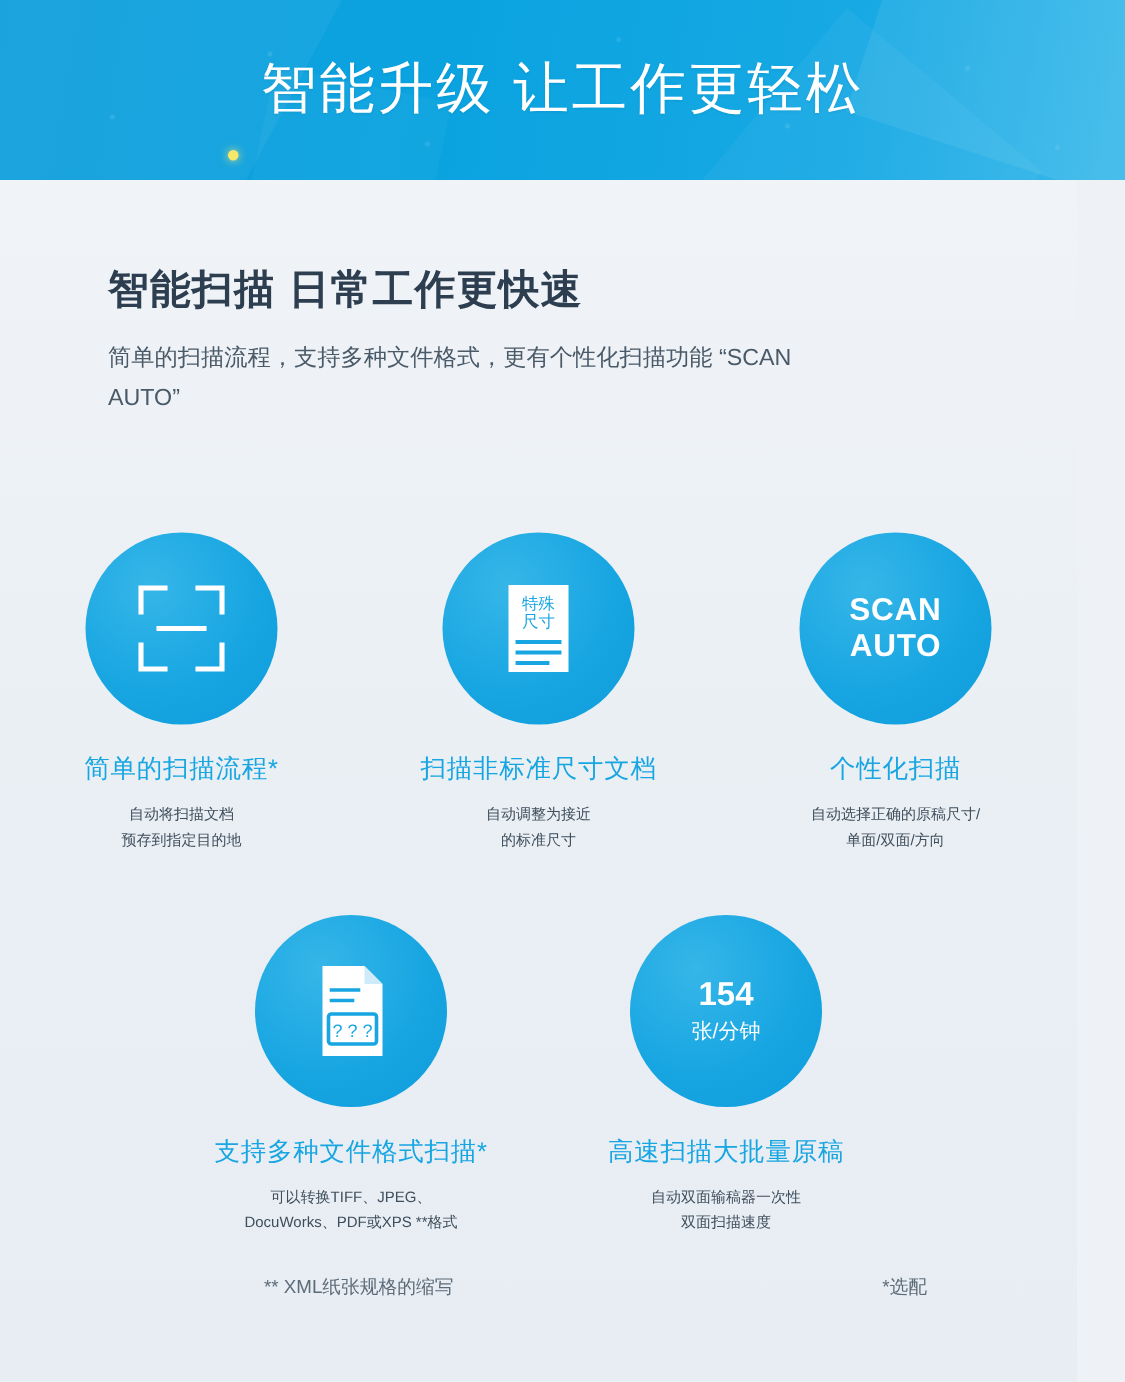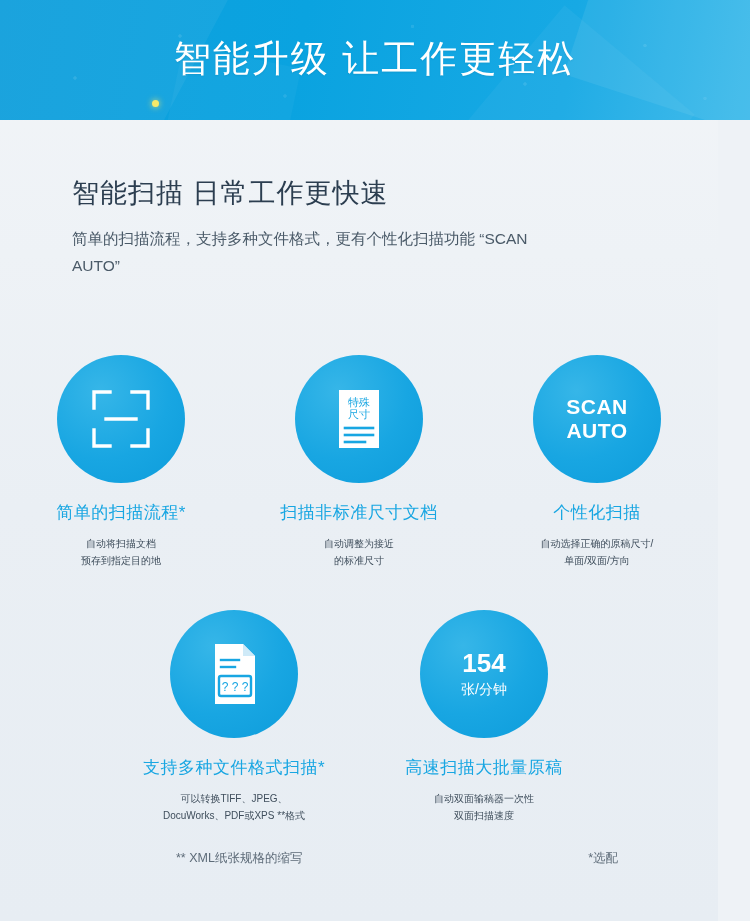--- a/index.html
+++ b/index.html
@@ -112,21 +112,21 @@
 
   .head-text {
     margin-left: 28px;
     padding-top: 4px;
   }
   .head-title {
     font-size: 27px;
     color: #2c3e50;
     letter-spacing: 1px;
     margin-bottom: 14px;
-    font-weight: 400;
+    font-weight: 700;
   }
   .head-desc {
     font-size: 15.5px;
     color: #4a5a68;
     line-height: 1.75;
     max-width: 500px;
   }
 
   
   .features-row {
@@ -186,21 +186,21 @@
   .ico-frame { width: 62px; height: 62px; }
   .ico-doc { width: 52px; height: 62px; }
   .scan-auto {
     font-size: 21px;
     line-height: 1.15;
     font-weight: 700;
     letter-spacing: .5px;
   }
   .ico-file { width: 58px; height: 64px; }
   .speed-num {
-    font-size: 26px;
+    font-size: 22px;
     font-weight: 700;
     line-height: 1;
     margin-bottom: 5px;
   }
   .speed-unit { font-size: 14px; }
 
   
   .foot {
     position: absolute;
     font-size: 12.5px;

